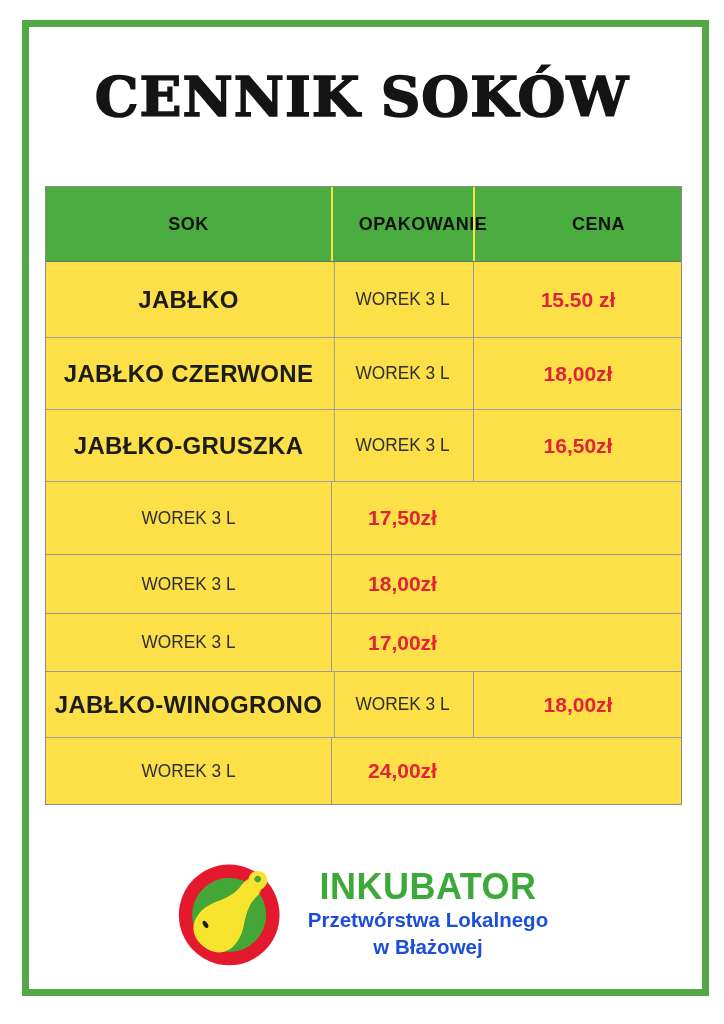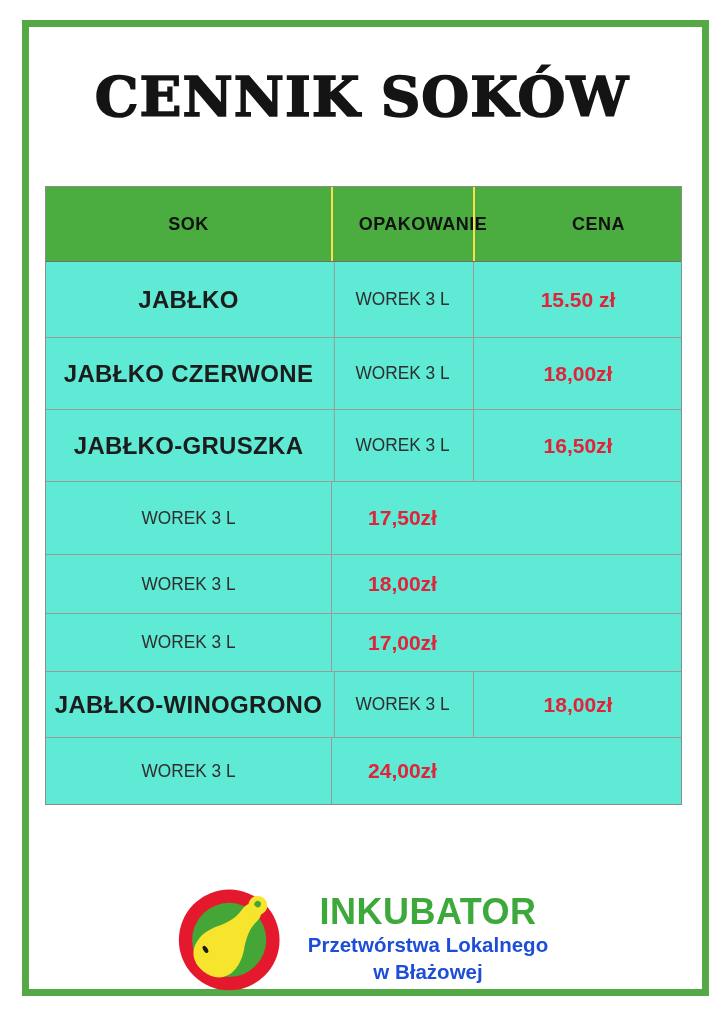--- a/index.html
+++ b/index.html
@@ -31,21 +31,21 @@
     color: #141414;
     -webkit-text-stroke: 1.6px #141414;
   }
 
   
   .table {
     position: absolute;
     left: 45px; top: 186px;
     width: 637px;
     border: 1px solid #8c8c8c;
-    background: #5eead4;
+    background: #fde047;
   }
   .thead {
     display: grid;
     grid-template-columns: 285px 142px 209px;
     height: 75px;
     background: #4bad3f;
     border-bottom: 1px solid #6f6f6f;
   }
   .th {
     display: flex; align-items: center; justify-content: center;
@@ -89,21 +89,21 @@
   }
   .td.price {
     font-weight: bold;
     font-size: 21px;
     color: #e02339;
   }
 
   
   .footer {
     position: absolute;
-    top: 881px; left: 0; width: 100%;
+    top: 856px; left: 0; width: 100%;
     display: flex; align-items: center; justify-content: center;
     gap: 18px;
   }
   .logo-mark { width: 114px; height: 114px; flex: 0 0 auto; }
   .brand-text { display: flex; flex-direction: column; align-items: center; }
   .brand-name {
     font-weight: bold;
     font-size: 36px;
     letter-spacing: 0.5px;
     color: #3ea93b;

